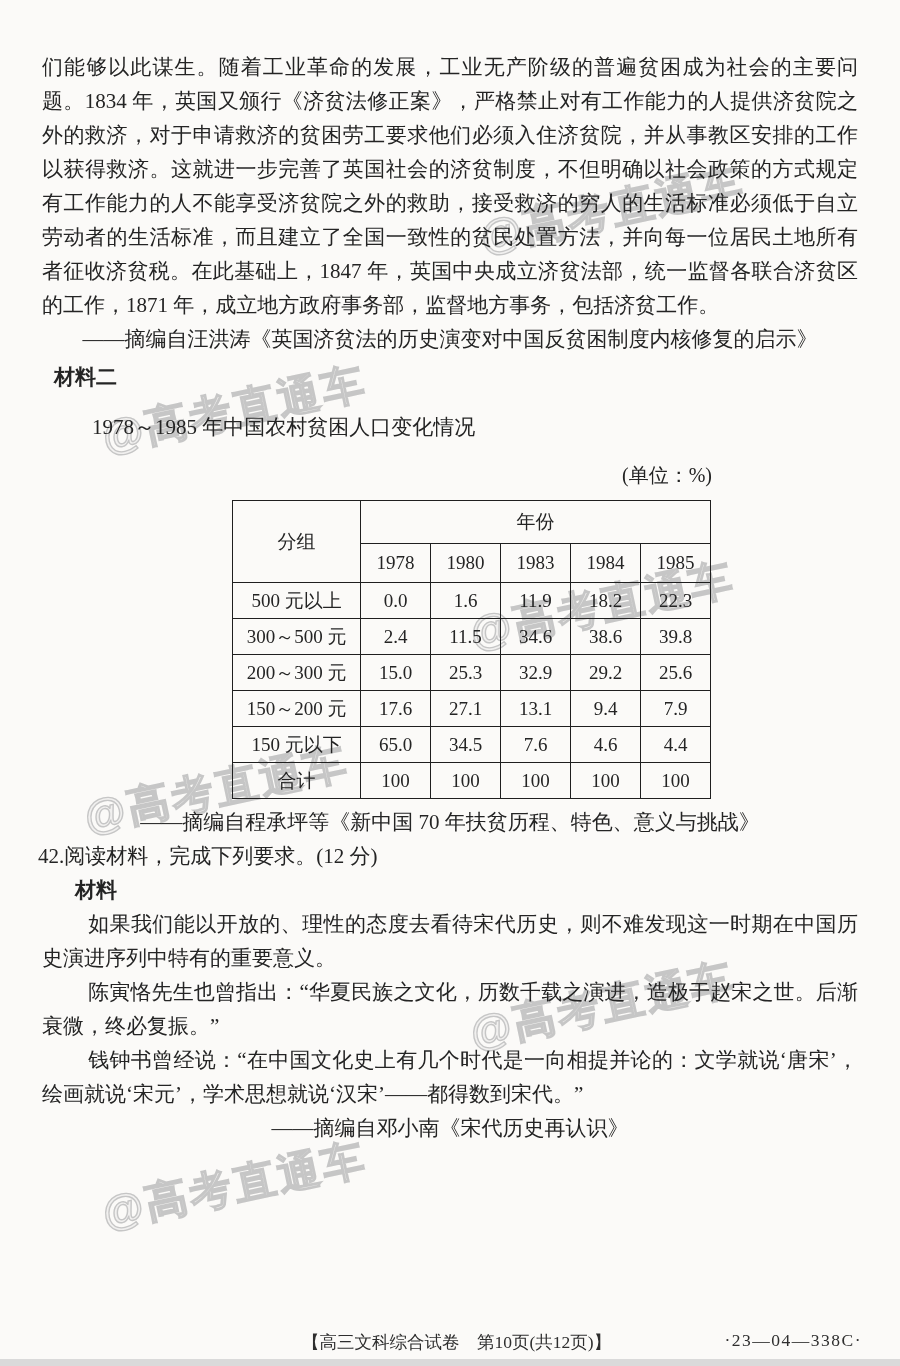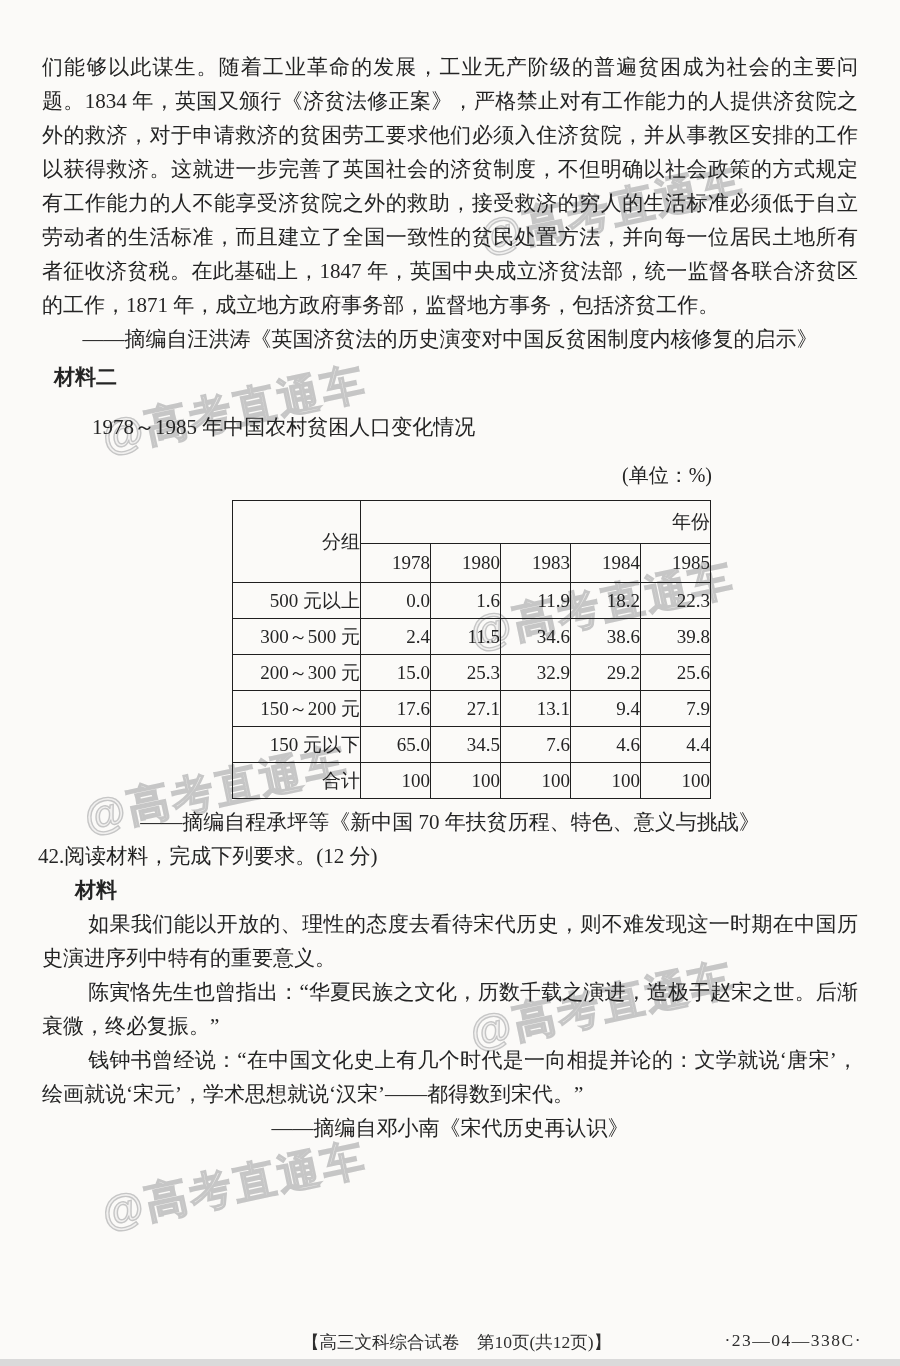--- a/index.html
+++ b/index.html
@@ -25,21 +25,21 @@
   }
   .tbl-title{margin:16px;text-align:left;padding-left:34px;}
   .unit-label{margin:0;text-align:right;padding-right:146px;font-size:20px;line-height:30px;}
   table.pov{
     border-collapse:collapse;
     margin:10px 0 0 190px;
     background:transparent;
   }
   table.pov td{
     border:1.6px solid #1f1f1f;
-    text-align:right;vertical-align:middle;
+    text-align:center;vertical-align:middle;
     font-size:19px;line-height:22px;
     padding:0;
   }
   .col-group{width:128px;}
   .col-year{width:70px;}
   tr.hr1 td{height:42px;}
   tr.hr2 td{height:38px;}
   tr.dr td{height:35px;}
   .question{margin:0;padding-left:46px;text-indent:-40px;text-align:justify;word-break:break-all;}
   .q42{margin:0 0 0 -4px;}

